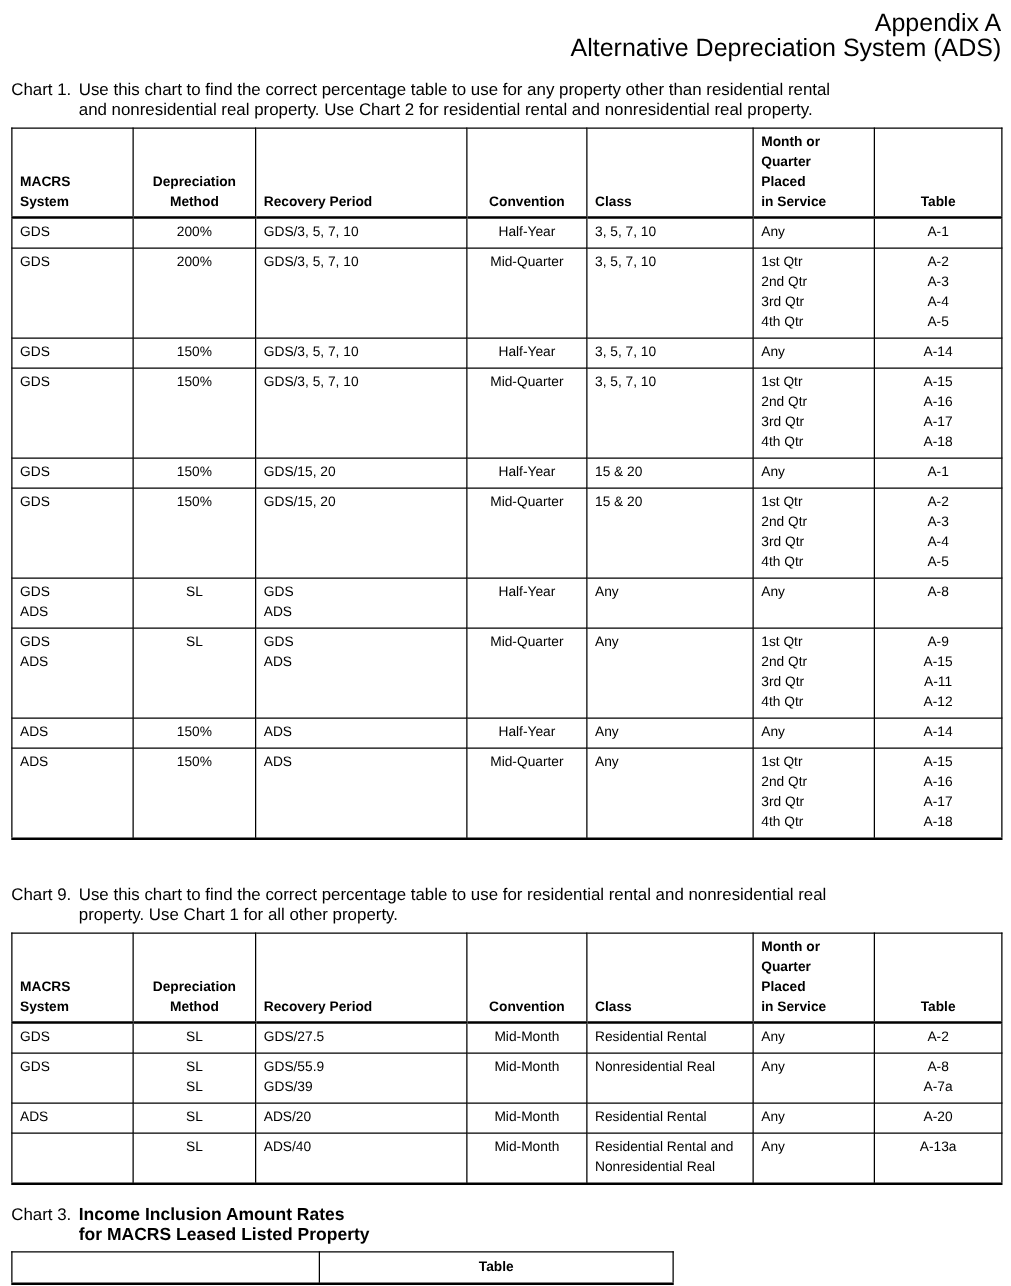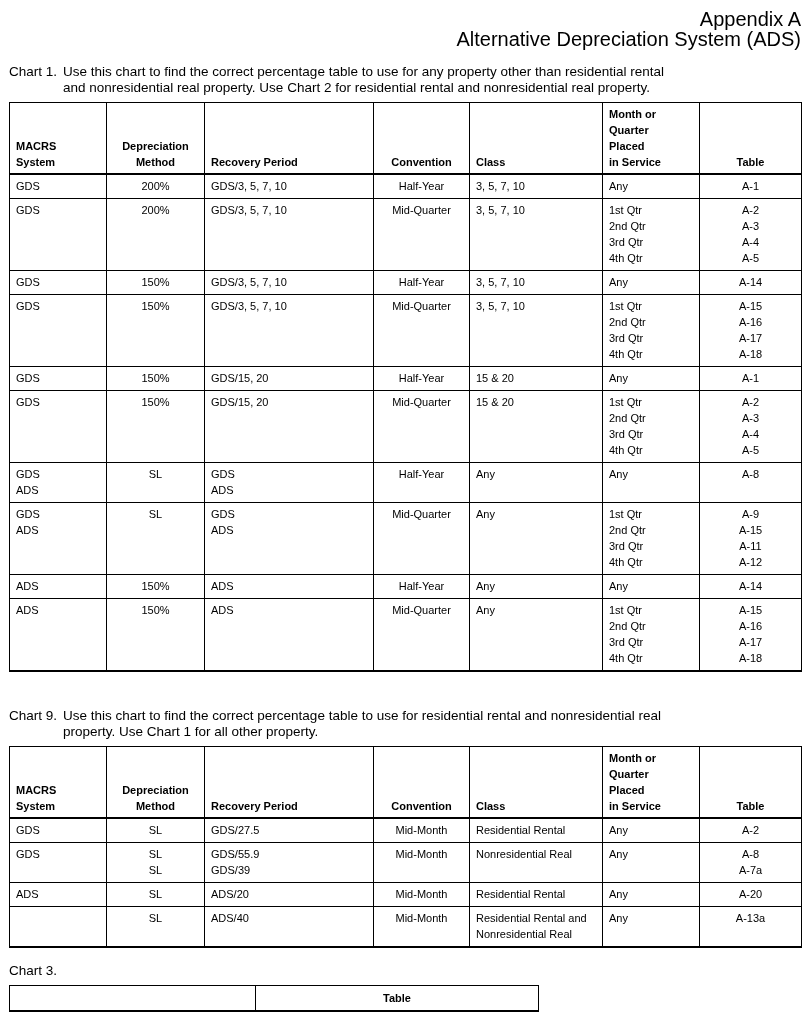--- a/index.html
+++ b/index.html
@@ -305,20 +305,22 @@
           <td class="al">Any</td>
           <td class="ac">A-13a</td>
         </tr>
       </tbody>
     </table>
   </section>
 
   <section>
     <p class="caption">
       <span class="cap-label">Chart 3.</span>
+      <span class="cap-text bold-title">Income Inclusion Amount Rates
+for MACRS Leased Listed Property</span>
     </p>
     <table class="t3">
       <colgroup>
         <col style="width:246px">
           <col style="width:283px">
       </colgroup>
       <thead>
         <tr>
           <th class="al"></th>
           <th class="ac">Table</th>

